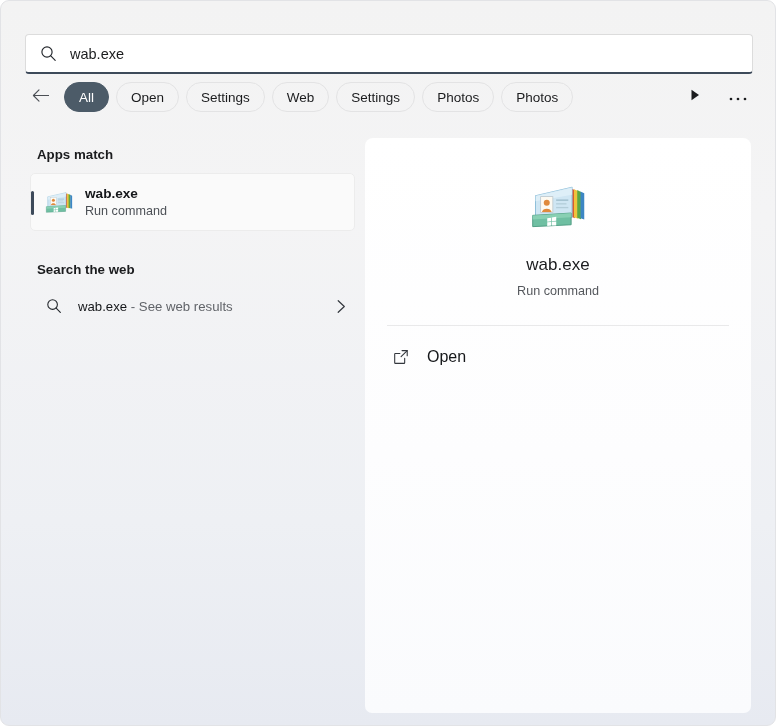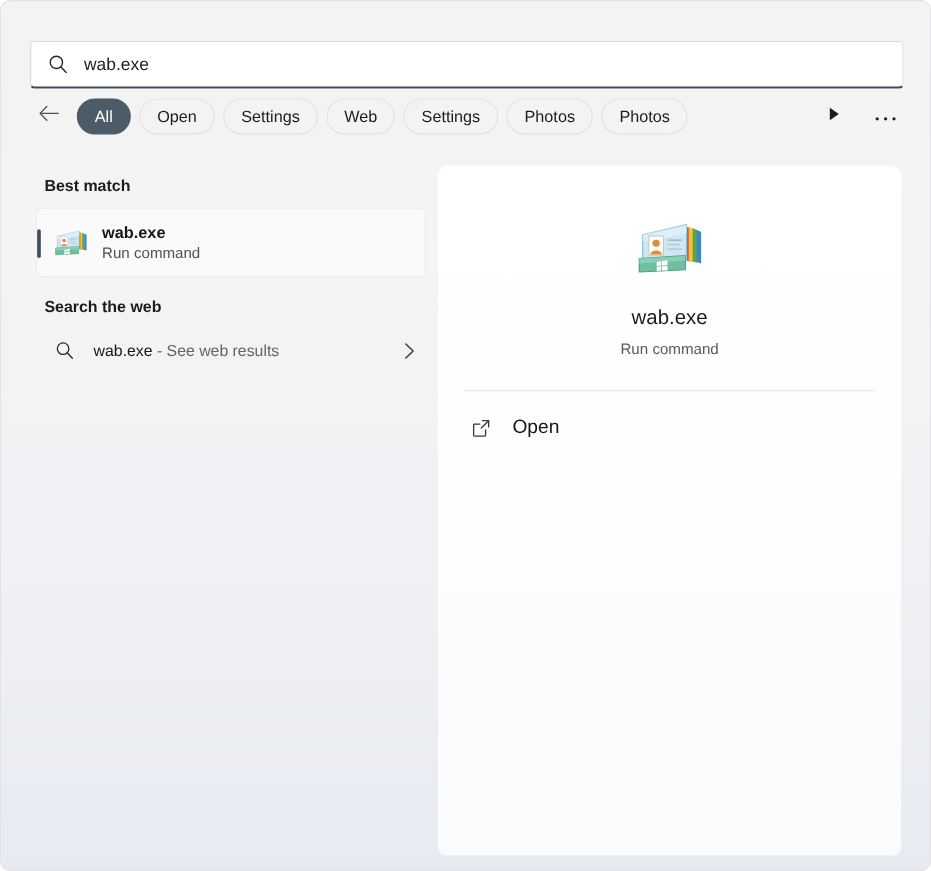--- a/index.html
+++ b/index.html
@@ -192,21 +192,21 @@
     line-height: 17px;
   }
   #best-match-subtitle {
     font-size: 12.6px;
     color: #4d5157;
     line-height: 17px;
     margin-top: 1px;
   }
 
   
-  #web-header { margin-top: 17px; }
+  #web-header { margin-top: 31px; }
   #web-result-row {
     margin: 10px 10px 0 29px;
     height: 38px;
     border-radius: 5px;
     display: flex;
     align-items: center;
     cursor: default;
   }
   #web-result-row .web-icon {
     width: 32px;
@@ -360,21 +360,21 @@
           <circle cx="3" cy="3" r="1.35" fill="currentColor"></circle>
           <circle cx="10" cy="3" r="1.35" fill="currentColor"></circle>
           <circle cx="17" cy="3" r="1.35" fill="currentColor"></circle>
         </svg>
       </span>
     </div>
   </div>
 
   <div id="results-column">
 
-    <div class="section-header" id="best-match-header">Best match</div>
+    <div class="section-header" id="best-match-header">Apps match</div>
 
     <div id="best-match-card">
       <div class="sel-bar"></div>
       <span class="bm-icon">
         <svg width="30" height="30" viewBox="0 0 64 64" aria-hidden="true">
 
           <path d="M45 13 L50 15 L50 45 L45 43 Z" fill="#d8562f"></path>
           <path d="M49 14 L53.5 16 L53.5 45.5 L49 44 Z" fill="#efc33c"></path>
           <path d="M52.5 15 L56.5 17 L56.5 46 L52.5 44.5 Z" fill="#5aa845"></path>
           <path d="M56 16.5 L60 18.5 L60 46.5 L56 45 Z" fill="#3c86c4"></path>

